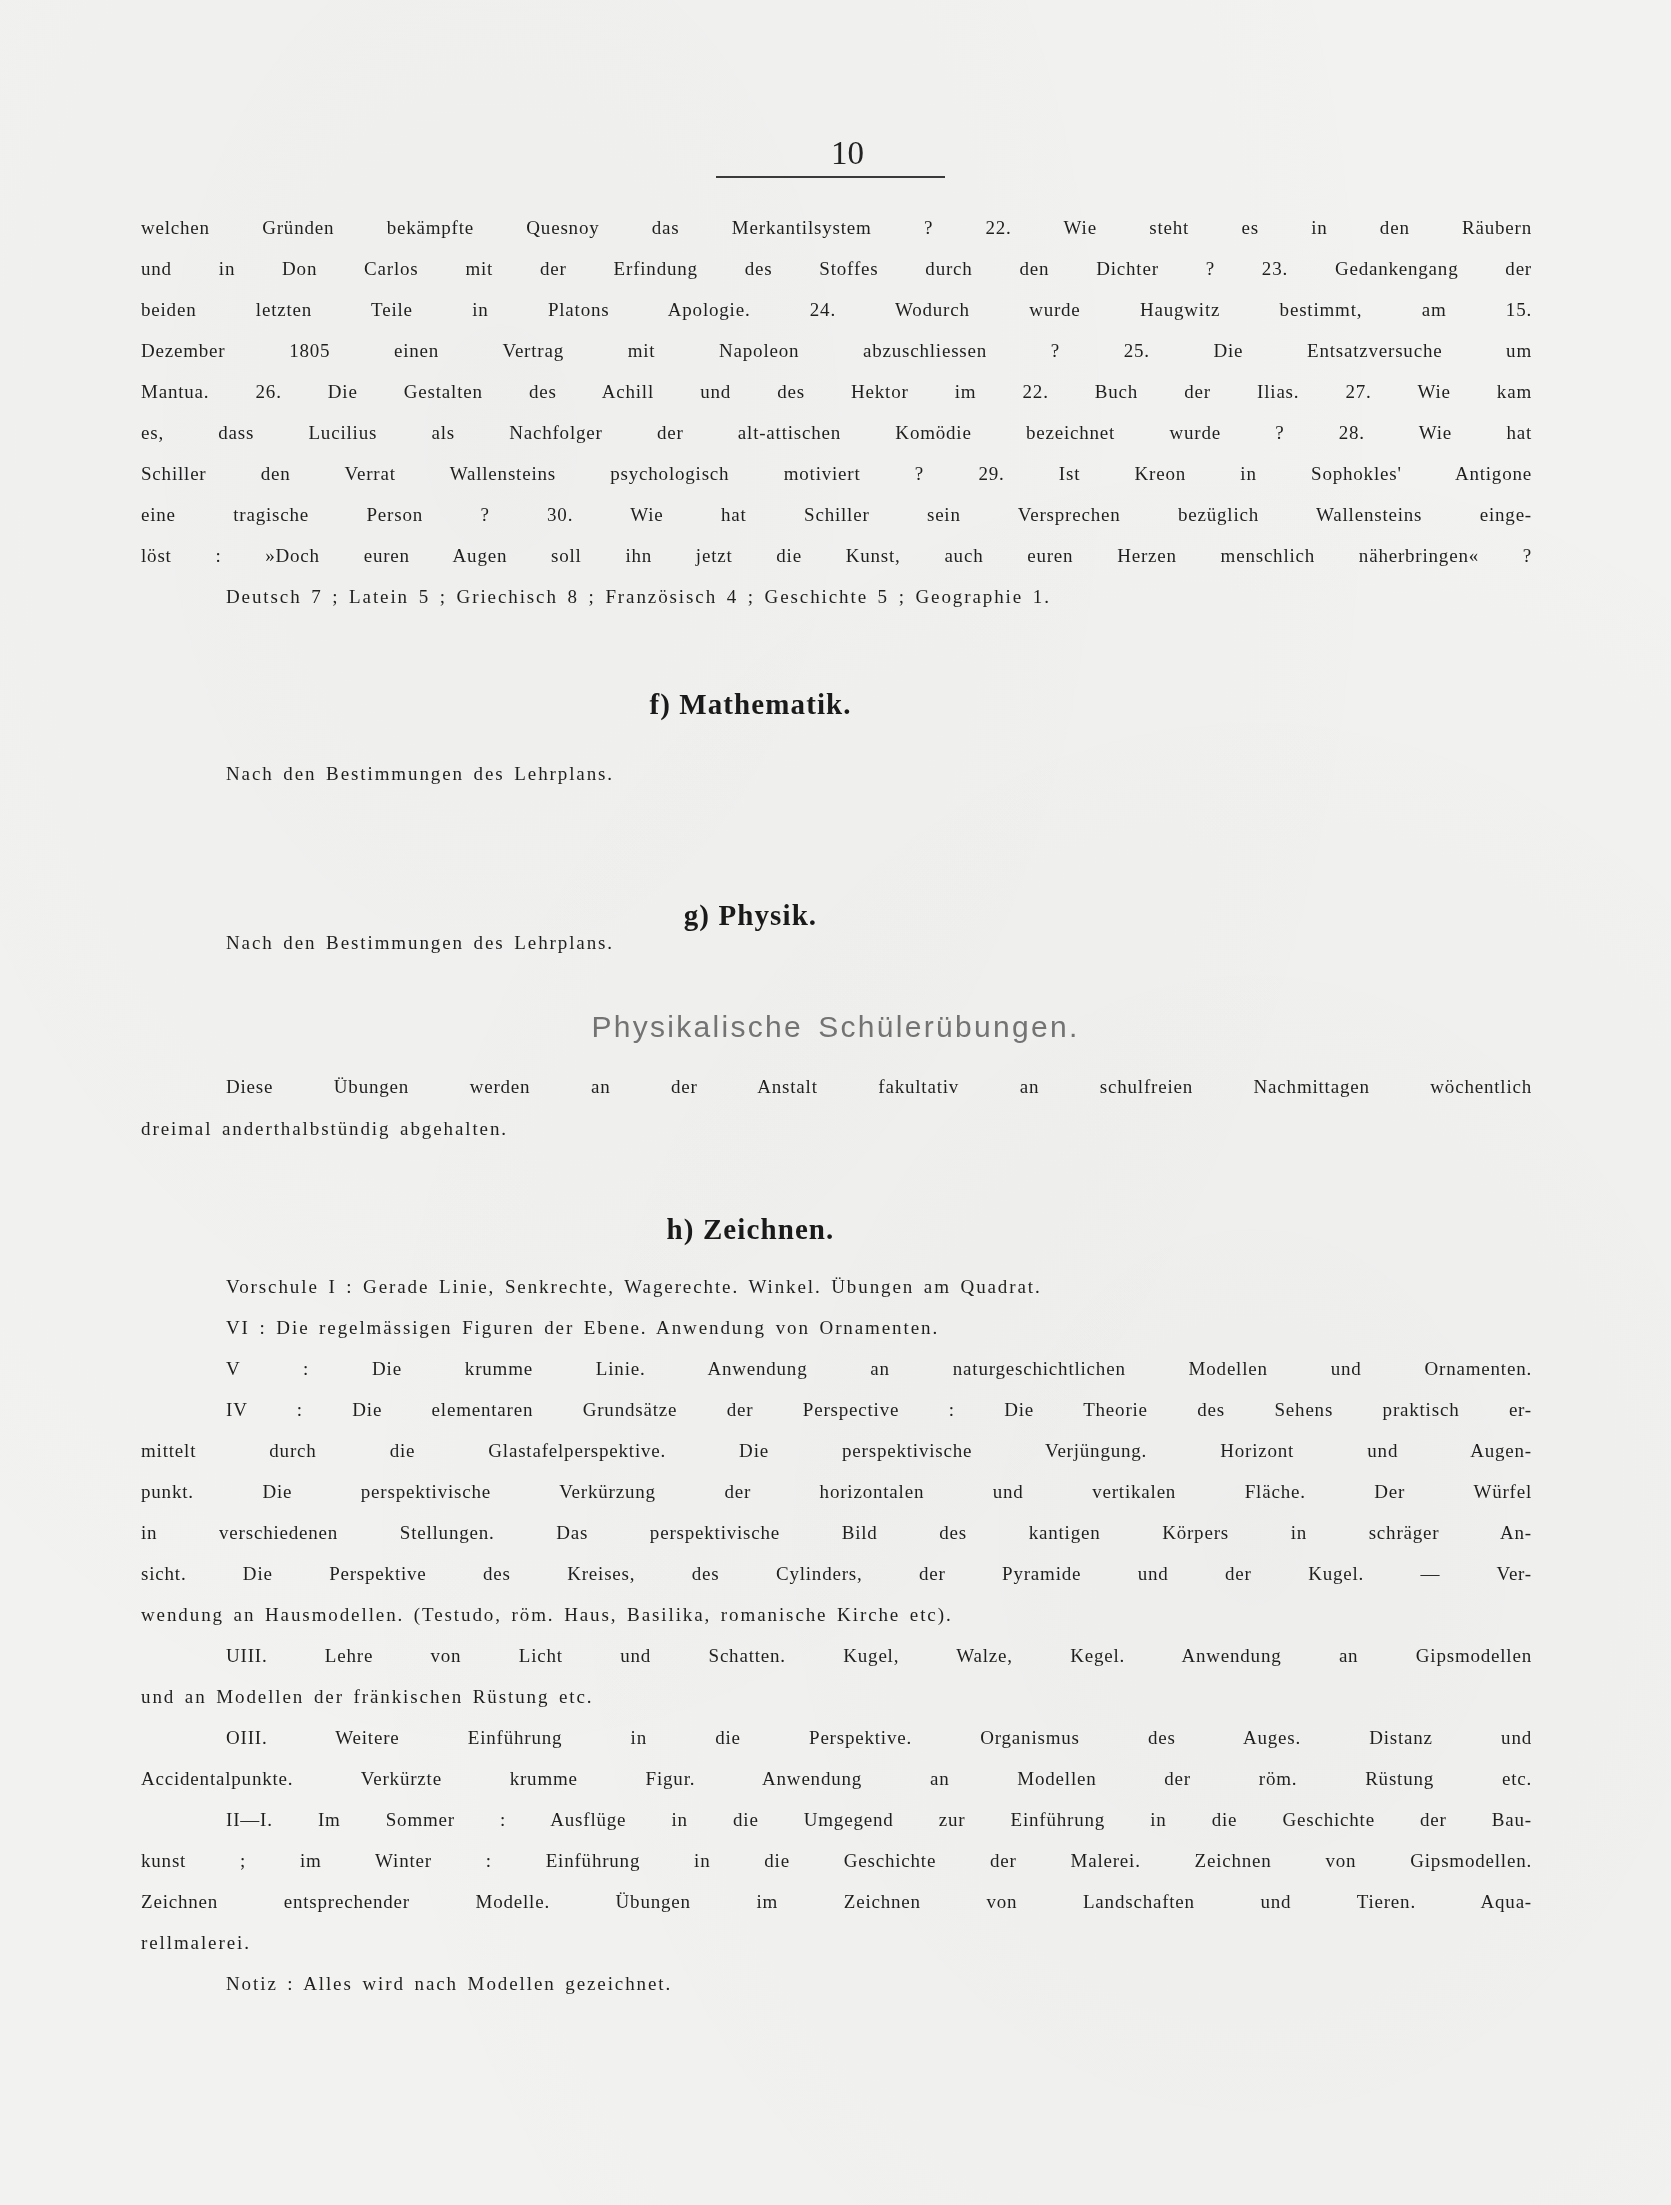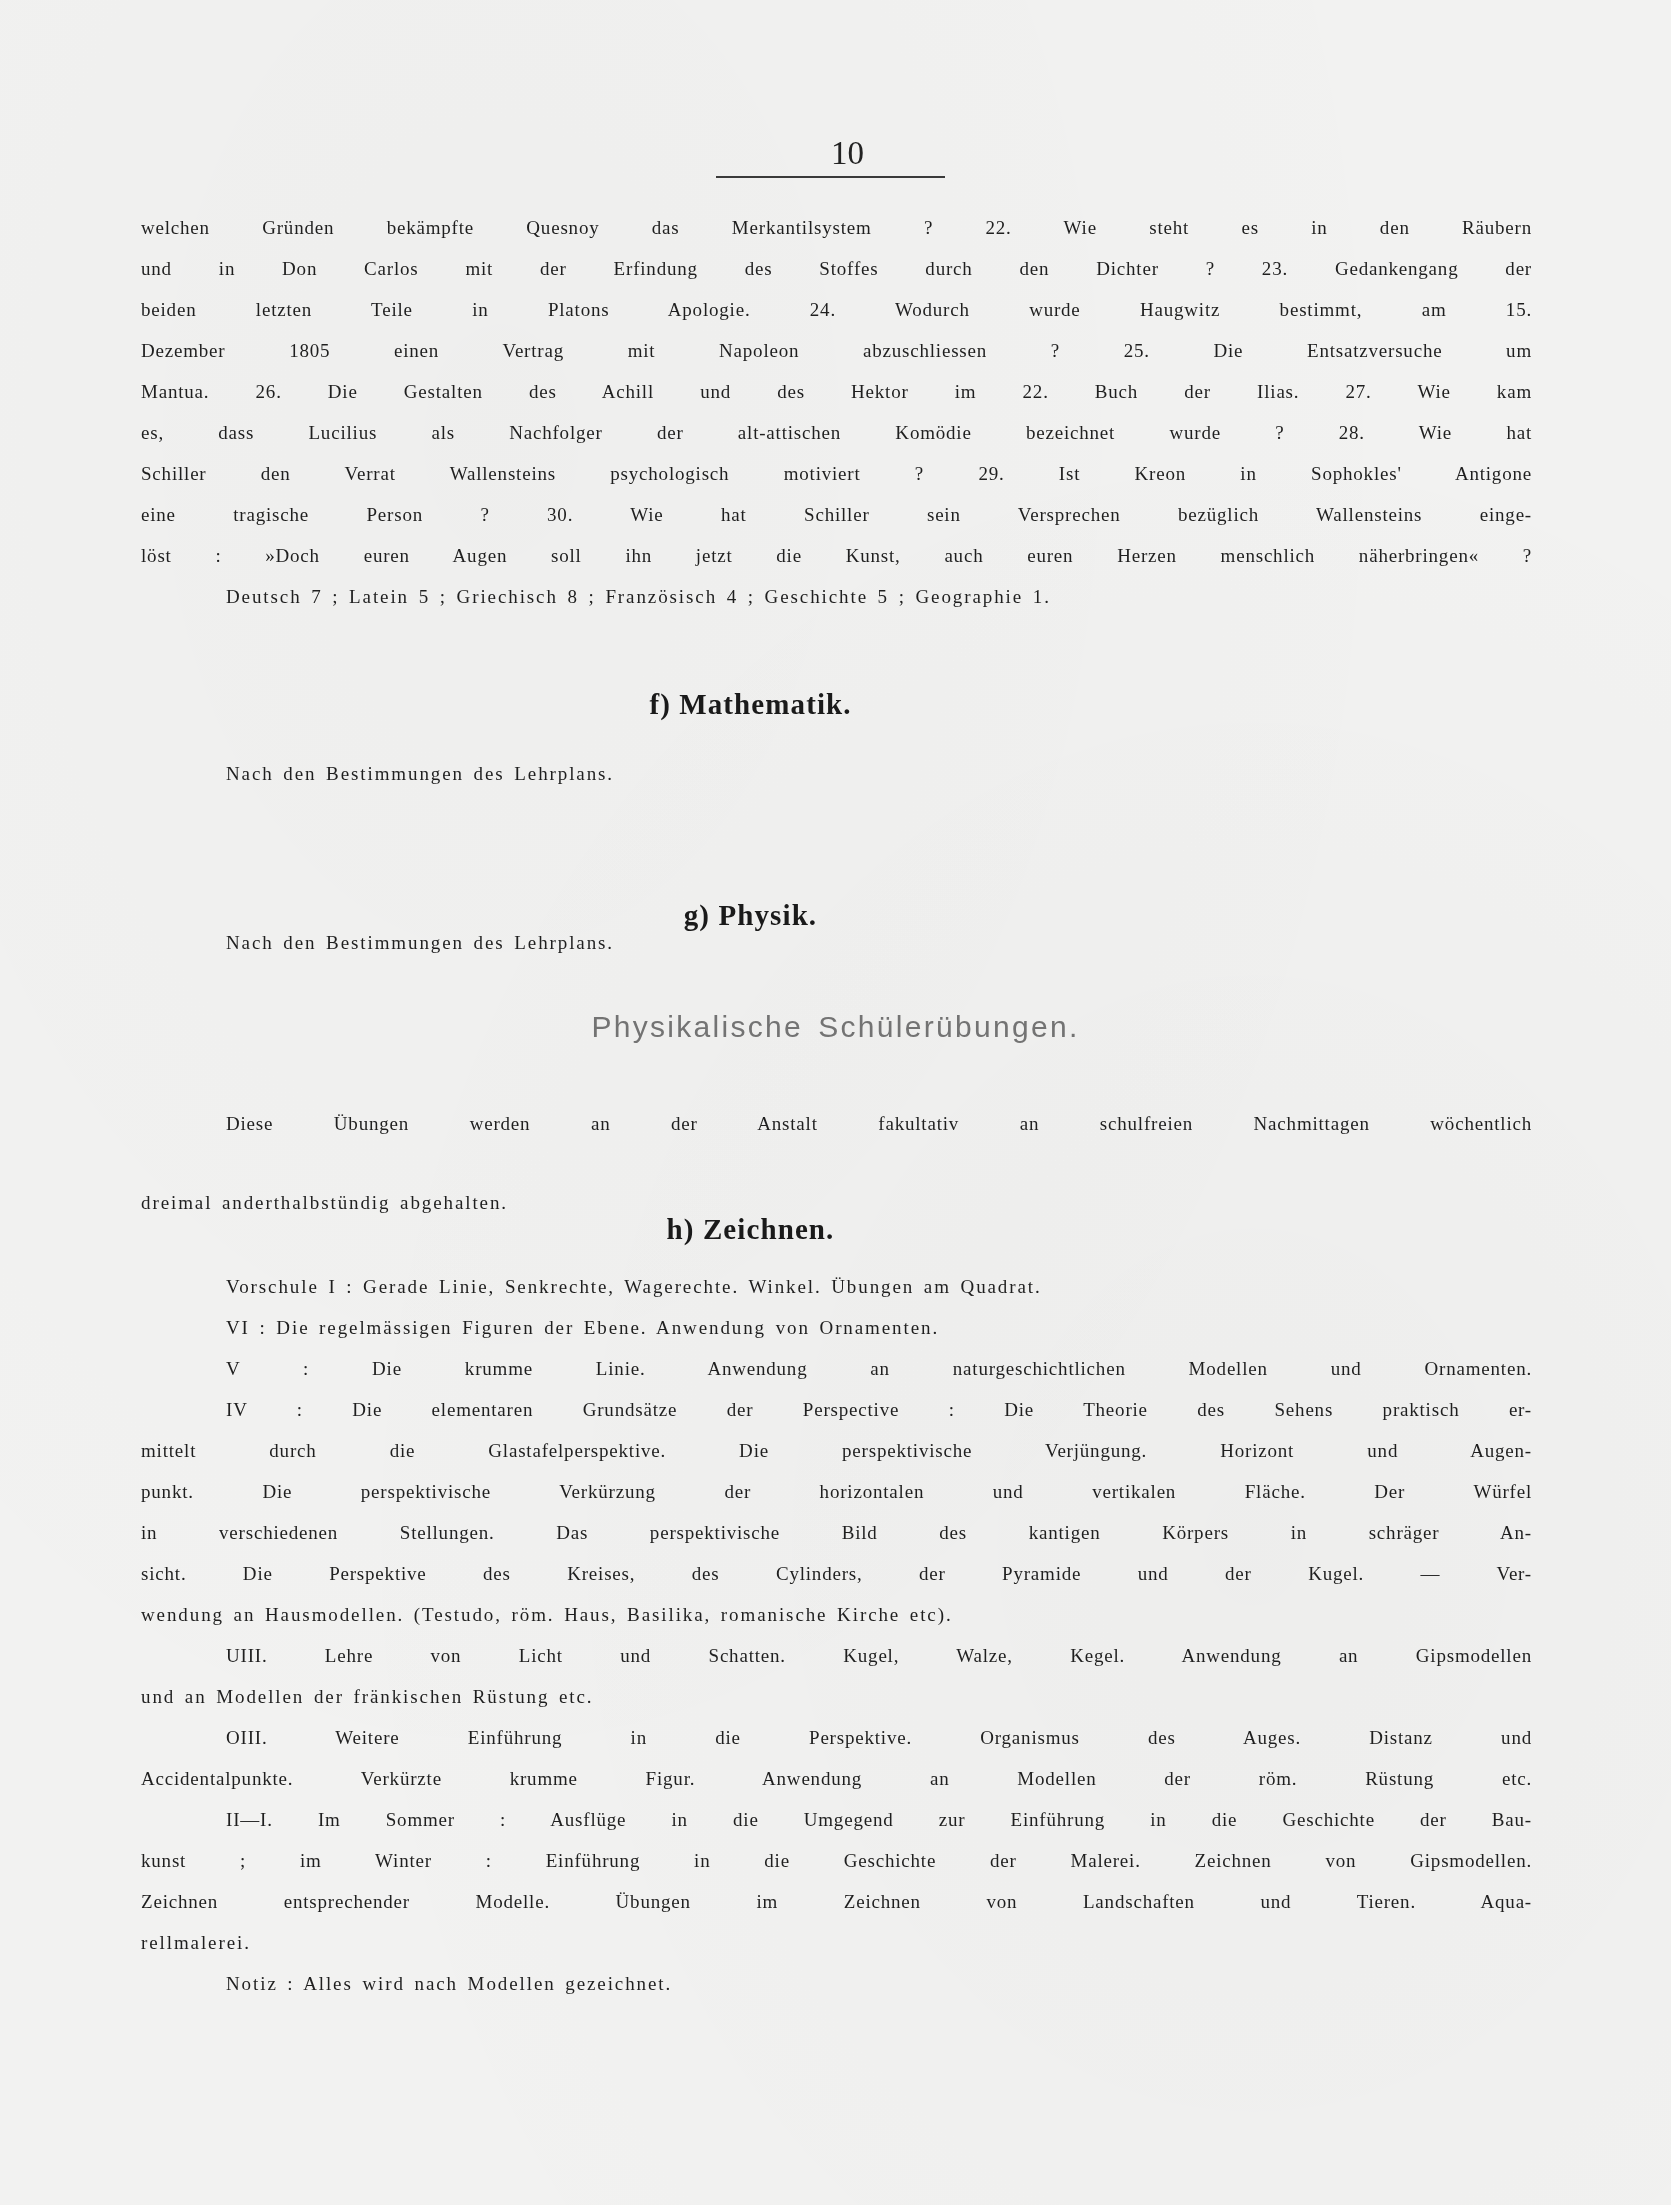--- a/index.html
+++ b/index.html
@@ -24,21 +24,21 @@
     position: absolute; top: 176px; left: 716px; width: 229px; height: 2.3px;
     background: #3a3a3a;
   }
   .block { position: absolute; left: 141px; width: 1391px; }
   .line {
     font-size: 19px; white-space: nowrap; overflow: visible;
     transform-origin: left center;
   }
   .p1 .line { line-height: 41px; }
   .pz .line { line-height: 41px; }
-  .ps .line { line-height: 42px; margin-top: 37px; }
+  .ps .line { line-height: 42px; }
   .single .line { line-height: 41px; }
   .j { text-align: justify; text-align-last: justify; letter-spacing: 0.8px; word-spacing: 1.5px; }
   .l { text-align: left; letter-spacing: 1.9px; word-spacing: 3px; }
   .ind { padding-left: 85px; }
   .heading {
     position: absolute; left: 0; width: 1453px; text-align: center;
     font-family: "Liberation Serif", "DejaVu Serif", serif; font-weight: bold;
     font-size: 29px; line-height: 38px; letter-spacing: 1.1px; color: #1a1a1a; margin-left: 24px;
   }
   .subheading {

